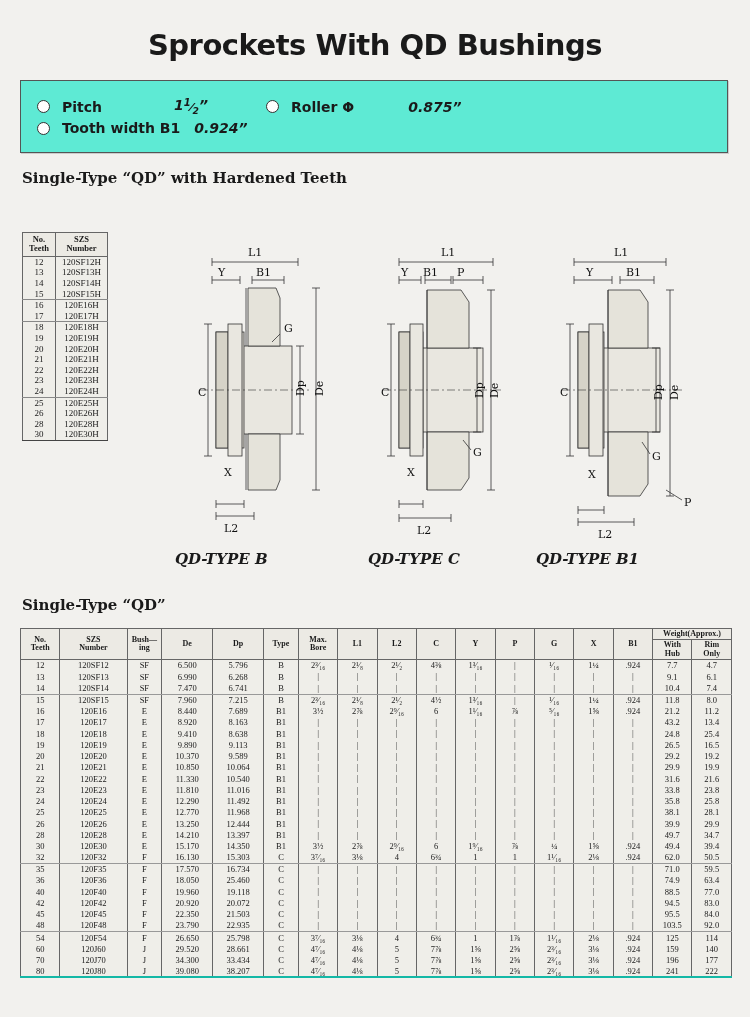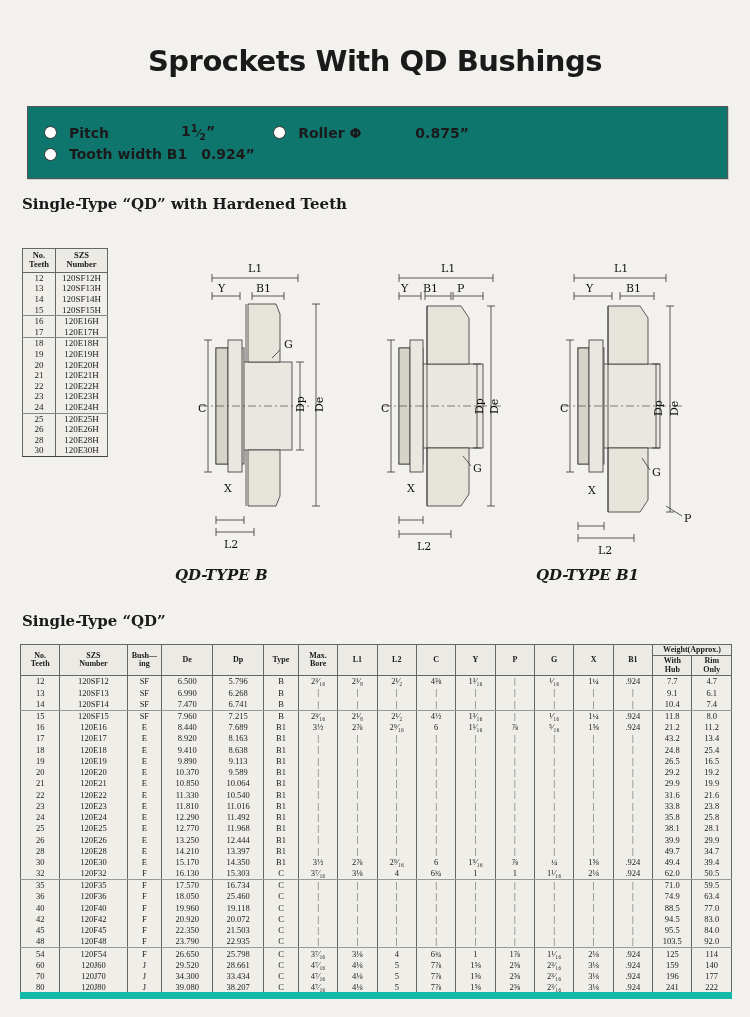--- a/index.html
+++ b/index.html
@@ -11,45 +11,45 @@
     position:relative;
     overflow:hidden;
   }
   .page{position:relative;width:750px;height:1017px;}
 
   h1.title{
     font-family:"DejaVu Sans", sans-serif;
     font-weight:bold;
     font-size:29px;
     text-align:center;
-    margin:16px;
+    margin:0;
     padding:28px 0 12px 0;
     letter-spacing:-0.5px;
   }
 
   
   .spec-box{
-    margin:6px 22px 0 27px;
+    margin:6px 22px 0 20px;
     border:1px solid #555;
-    background:#0f766e;
+    background:#5eead4;
     padding:12px 16px 12px 16px;
     box-shadow:1px 1px 0 #ccc;
   }
   .spec-row{display:flex;align-items:center;margin:4px 0;}
   .bullet{
     width:11px;height:11px;border:1px solid #333;border-radius:50%;
     margin-right:12px;flex:none;background:#fff;
   }
   .spec-label{
     font-family:"DejaVu Sans", sans-serif;
     font-weight:bold;font-size:14px;
   }
   .spec-val{
     font-family:"DejaVu Sans", sans-serif;
-    font-weight:bold;font-size:14px;
+    font-weight:bold;font-size:14px;font-style:italic;
   }
   .frac{display:inline-block;font-size:11px;vertical-align:-1px;}
   .frac sup{font-size:10px;}
   .gap-a{width:72px;}
   .gap-b{width:58px;}
   .gap-c{width:54px;}
 
   h2.sec{
     font-family:"DejaVu Serif", serif;
     font-weight:bold;
@@ -112,21 +112,21 @@
   }
   table.main td{
     border-left:1px solid #666;border-right:1px solid #666;
     font-size:8.5px;
     text-align:center;
     padding:0 2px;
     line-height:1.25;
     height:11px;
   }
   table.main tr.grp td{border-bottom:1px solid #999;}
-  table.main tr:last-child td{border-bottom:7px solid #14b8a6;}
+  table.main tr:last-child td{border-bottom:2px solid #14b8a6;}
   .tick{color:#444;font-size:9px;}
 
   .wm{
     position:absolute;left:300px;top:205px;
     font-family:"DejaVu Sans", sans-serif;
     font-size:20px;color:#e2e0da;letter-spacing:2px;
     pointer-events:none;
   }
 </style>
 </head>
@@ -331,20 +331,21 @@
         <text x="108" y="228" fill="#111" stroke="none">G</text>
         <line x1="106" y1="222" x2="98" y2="212"></line>
         <text x="42" y="248" fill="#111" stroke="none">X</text>
         <line x1="34" y1="276" x2="58" y2="276"></line>
           <path d="M34 272 L34 280 M58 272 L58 280"></path>
         <line x1="34" y1="290" x2="86" y2="290"></line>
           <path d="M34 286 L34 294 M86 286 L86 294"></path>
         <text x="52" y="306" fill="#111" stroke="none">L2</text>
       </g>
     </svg>
+    <div class="dwg-cap" style="left:188px;">QD-TYPE C</div>
 
     <svg class="dwg" style="left:362px;" width="185" height="320" viewBox="0 0 185 320">
       <g stroke="#333" fill="none" stroke-width="0.8" font-family="DejaVu Serif, serif" font-size="11">
         <line x1="32" y1="34" x2="124" y2="34"></line>
           <path d="M32 30 L32 38 M124 30 L124 38"></path>
         <text x="72" y="28" fill="#111" stroke="none">L1</text>
         <line x1="32" y1="52" x2="70" y2="52"></line>
           <path d="M32 48 L32 56 M70 48 L70 56"></path>
         <text x="44" y="48" fill="#111" stroke="none">Y</text>
         <line x1="78" y1="52" x2="112" y2="52"></line>

